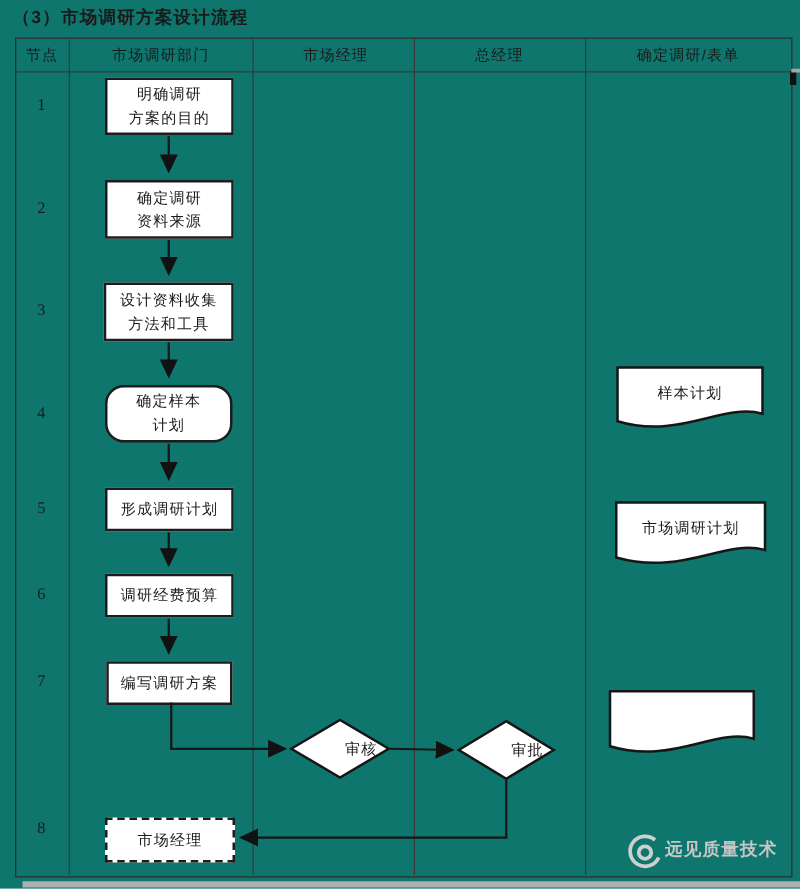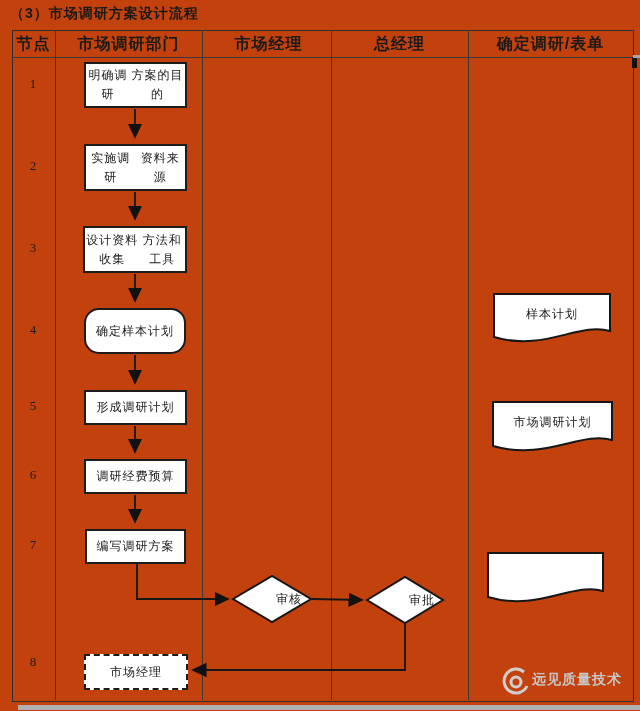--- a/index.html
+++ b/index.html
@@ -1,26 +1,26 @@
 <!DOCTYPE html>
 <html><head>
 <meta charset="utf-8">
 <style>
   html,body{margin:0;padding:0;background:#ffffff;}
-  .canvas{position:relative;width:640px;height:711px;background:#c2410c;overflow:hidden;
+  .canvas{position:relative;width:640px;height:711px;background:#0f766e;overflow:hidden;
           font-family:"Liberation Sans",sans-serif;color:#1a1a1a;}
   .title{position:absolute;left:10px;top:5px;font-size:14px;font-weight:bold;letter-spacing:1px;}
   .tline{position:absolute;background:#3a3a3a;}
   .outer{position:absolute;left:12px;top:30px;width:620px;height:670px;border:1px solid #2e2e2e;}
   .hdr{position:absolute;top:33px;height:22px;line-height:22px;text-align:center;
-       font-size:16px;font-weight:bold;letter-spacing:1px;}
+       font-size:12px;font-weight:normal;letter-spacing:1px;}
   .num{position:absolute;width:40px;text-align:center;font-size:13px;
        font-family:"Liberation Serif",serif;}
   .pbox{position:absolute;border:2px solid #1c1c1c;background:#fff;display:flex;
-        flex-direction:row;align-items:center;justify-content:center;
+        flex-direction:column;align-items:center;justify-content:center;
         font-size:12px;line-height:19px;text-align:center;letter-spacing:1px;}
   .pbox.dashed{border:2px dashed #1c1c1c;}
   .dlabel{position:absolute;width:60px;text-align:right;font-size:12px;letter-spacing:1px;}
   .doclabel{position:absolute;text-align:center;font-size:12px;letter-spacing:1px;}
   .svglayer{position:absolute;left:0;top:0;pointer-events:none;}
   .tick{position:absolute;left:632px;top:57px;width:5px;height:11px;background:#101010;}
   .hdr-ext{position:absolute;left:633px;top:55px;width:7px;height:3px;background:#a5a5a5;}
   .shadow{position:absolute;left:18px;top:705px;width:622px;height:5px;background:#b0b0b0;}
   .wmtext{position:absolute;left:532px;top:671px;width:100px;font-size:14px;font-weight:bold;
           letter-spacing:1px;color:#c6c6c6;}
@@ -54,21 +54,21 @@
   <div class="num" style="left:13px;top:398px;">5</div>
   <div class="num" style="left:13px;top:467px;">6</div>
   <div class="num" style="left:13px;top:537px;">7</div>
   <div class="num" style="left:13px;top:654px;">8</div>
 
   <div class="pbox" style="left:84px;top:62px;width:99px;height:42px;">
     <span>明确调研</span>
     <span>方案的目的</span>
   </div>
   <div class="pbox" style="left:84px;top:144px;width:99px;height:43px;">
-    <span>实施调研</span>
+    <span>确定调研</span>
     <span>资料来源</span>
   </div>
   <div class="pbox" style="left:83px;top:226px;width:100px;height:43px;">
     <span>设计资料收集</span>
     <span>方法和工具</span>
   </div>
   <div class="pbox" style="left:84px;top:308px;width:98px;height:42px;border-radius:15px;">
     <span>确定样本</span>
     <span>计划</span>
   </div>

